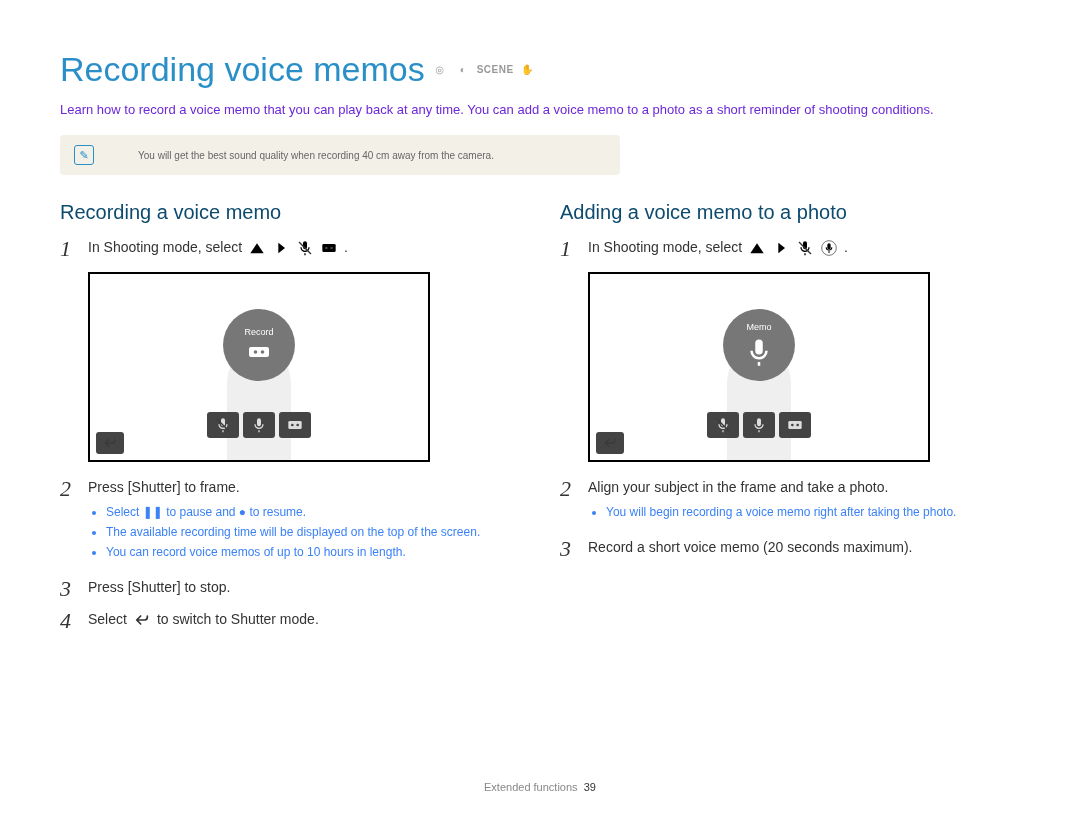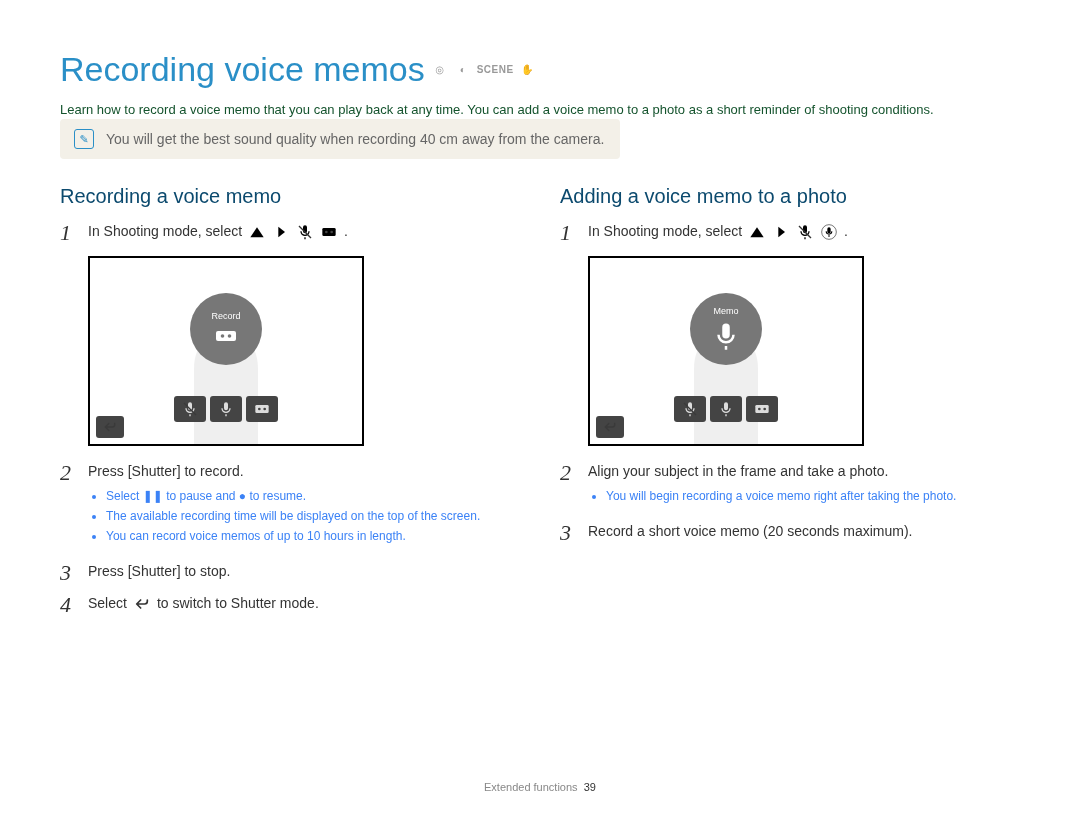--- a/index.html
+++ b/index.html
@@ -32,22 +32,23 @@
     display: inline-flex;
     align-items: center;
     justify-content: center;
     width: 18px;
     height: 14px;
     font-size: 10px;
     color: #999;
   }
   .intro {
     font-size: 13px;
-    color: #14532d;
+    color: #6d28d9;
     line-height: 1.4;
+    margin-bottom: 16px;
   }
   .tip-box {
     background: #f3f0e8;
     border-radius: 4px;
     padding: 10px 14px;
     display: flex;
     align-items: center;
     gap: 12px;
     max-width: 560px;
     margin-bottom: 26px;
@@ -58,22 +59,23 @@
     border: 1.5px solid #2a8fc7;
     border-radius: 3px;
     display: flex;
     align-items: center;
     justify-content: center;
     color: #2a8fc7;
     font-size: 11px;
     flex-shrink: 0;
   }
   .tip-text {
-    font-size: 14px;
+    font-size: 10px;
     color: #666;
+    margin-left: 32px;
   }
   .columns {
     display: flex;
     gap: 40px;
   }
   .col { flex: 1; }
   .section-title {
     font-size: 20px;
     color: #0c4a6e;
     font-weight: 400;
@@ -108,21 +110,21 @@
     align-items: center;
     justify-content: center;
     width: 18px;
     height: 16px;
     vertical-align: middle;
   }
   .ico svg { width: 100%; height: 100%; }
 
   
   .screen {
-    width: 276px;
+    width: 342px;
     height: 190px;
     border: 2px solid #000;
     margin: 12px 0 16px 28px;
     position: relative;
     background: #fff;
   }
   .backdrop {
     position: absolute;
     inset: 0;
     display: flex;
@@ -330,21 +332,21 @@
       <div class="back-btn">
           <svg>
             <use href="#sym-back"></use>
           </svg>
         </div>
     </div>
 
     <div class="step">
       <span class="step-num">2</span>
       <div class="step-body">
-        <span>Press [Shutter] to record.</span>
+        <span>Press [Shutter] to frame.</span>
         <ul class="bullets">
           <li>Select ❚❚ to pause and ● to resume.</li>
           <li>The available recording time will be displayed on the top of the screen.</li>
           <li>You can record voice memos of up to 10 hours in length.</li>
         </ul>
       </div>
     </div>
 
     <div class="step">
       <span class="step-num">3</span>

